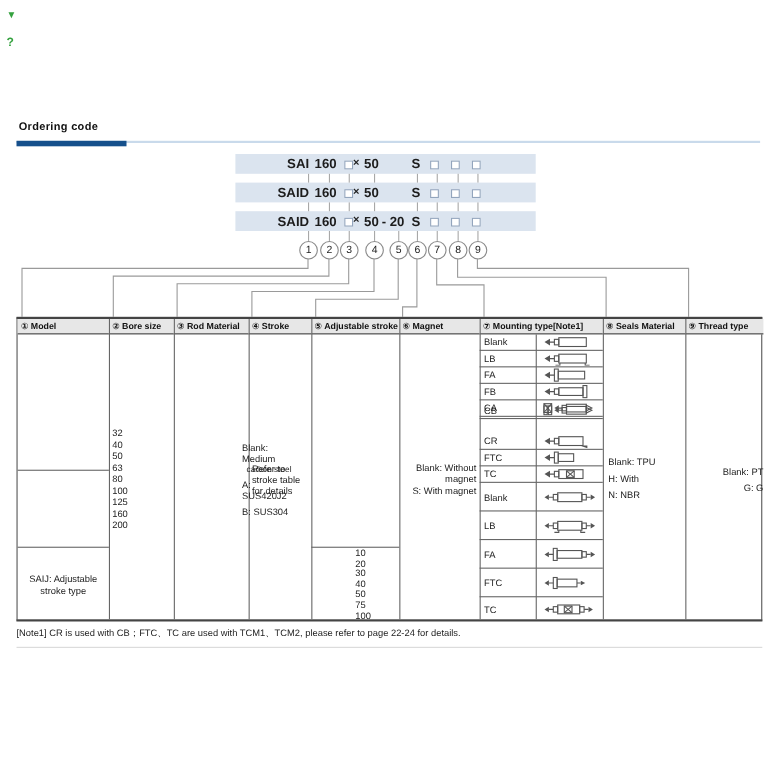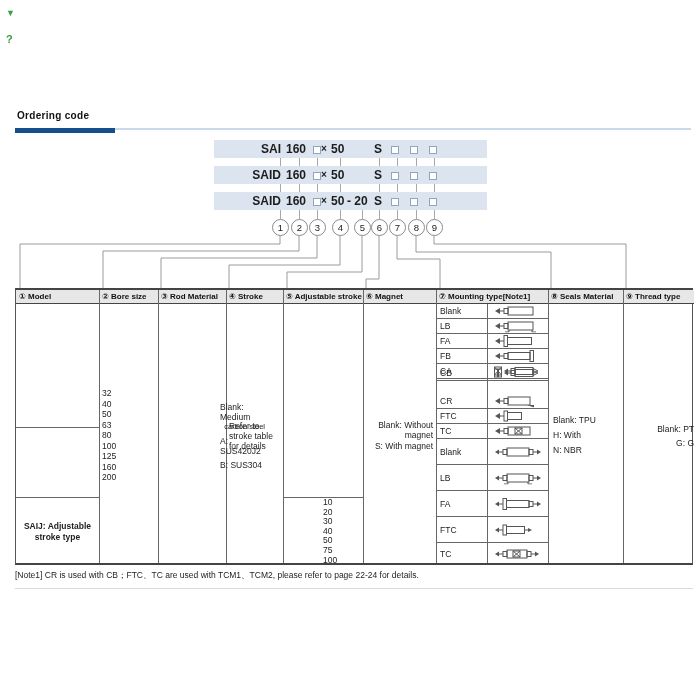--- a/index.html
+++ b/index.html
@@ -154,21 +154,21 @@
     <div class="vline" style="left:267px;"></div>
     <div class="vline" style="left:347px;"></div>
     <div class="vline" style="left:420px;"></div>
     <div class="vline" style="left:532px;"></div>
     <div class="vline" style="left:607px;"></div>
     <div class="vline" style="left:471px;top:14px;"></div>
     <div class="hline" style="left:0;top:137px;width:83px;"></div>
     <div class="hline" style="left:0;top:207px;width:83px;"></div>
     <div class="hline" style="left:267px;top:207px;width:80px;"></div>
 
-    <div class="cell" style="left:0;top:207px;width:83px;height:70px;text-align:center;line-height:11px;font-weight:bold;">
+    <div class="cell" style="left:0;top:207px;width:83px;height:70px;text-align:center;line-height:11px;">
         <span>SAIJ: Adjustable stroke type</span>
       </div>
 
     <div class="cell pre" style="left:83px;top:14px;width:59px;height:263px;padding-left:3px;line-height:10.5px;">32
 40
 50
 63
 80
 100
 125

